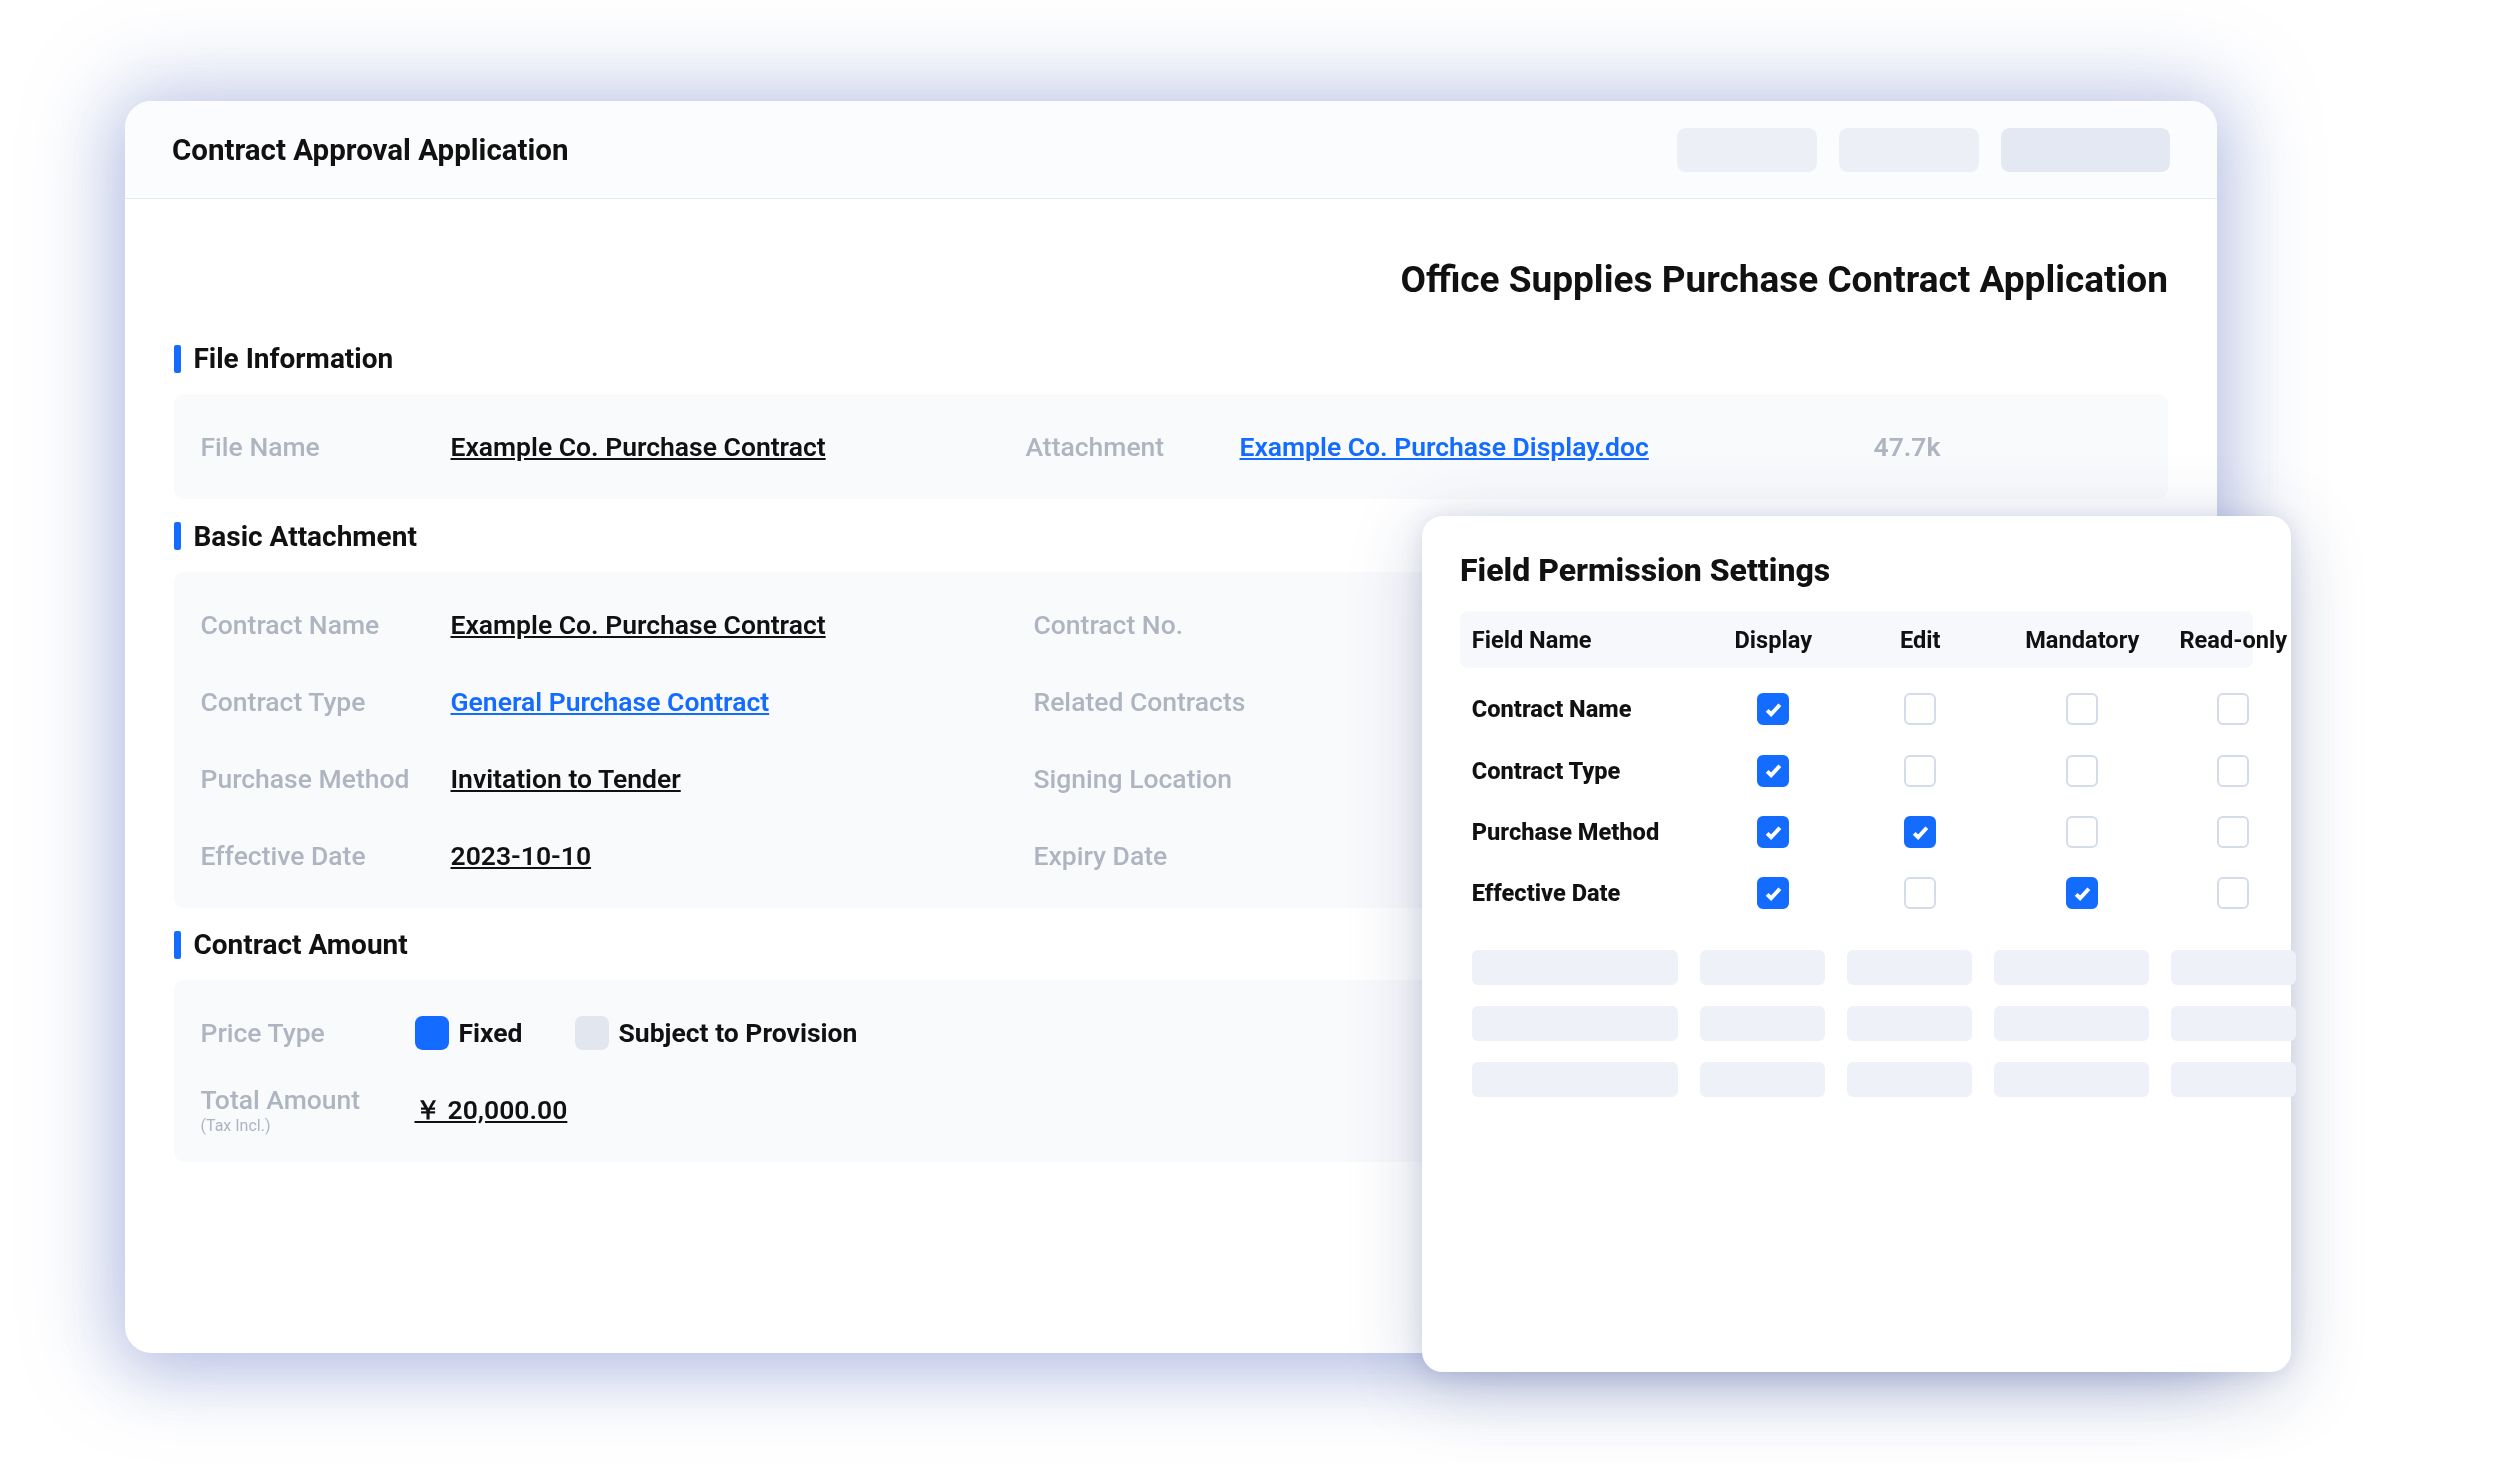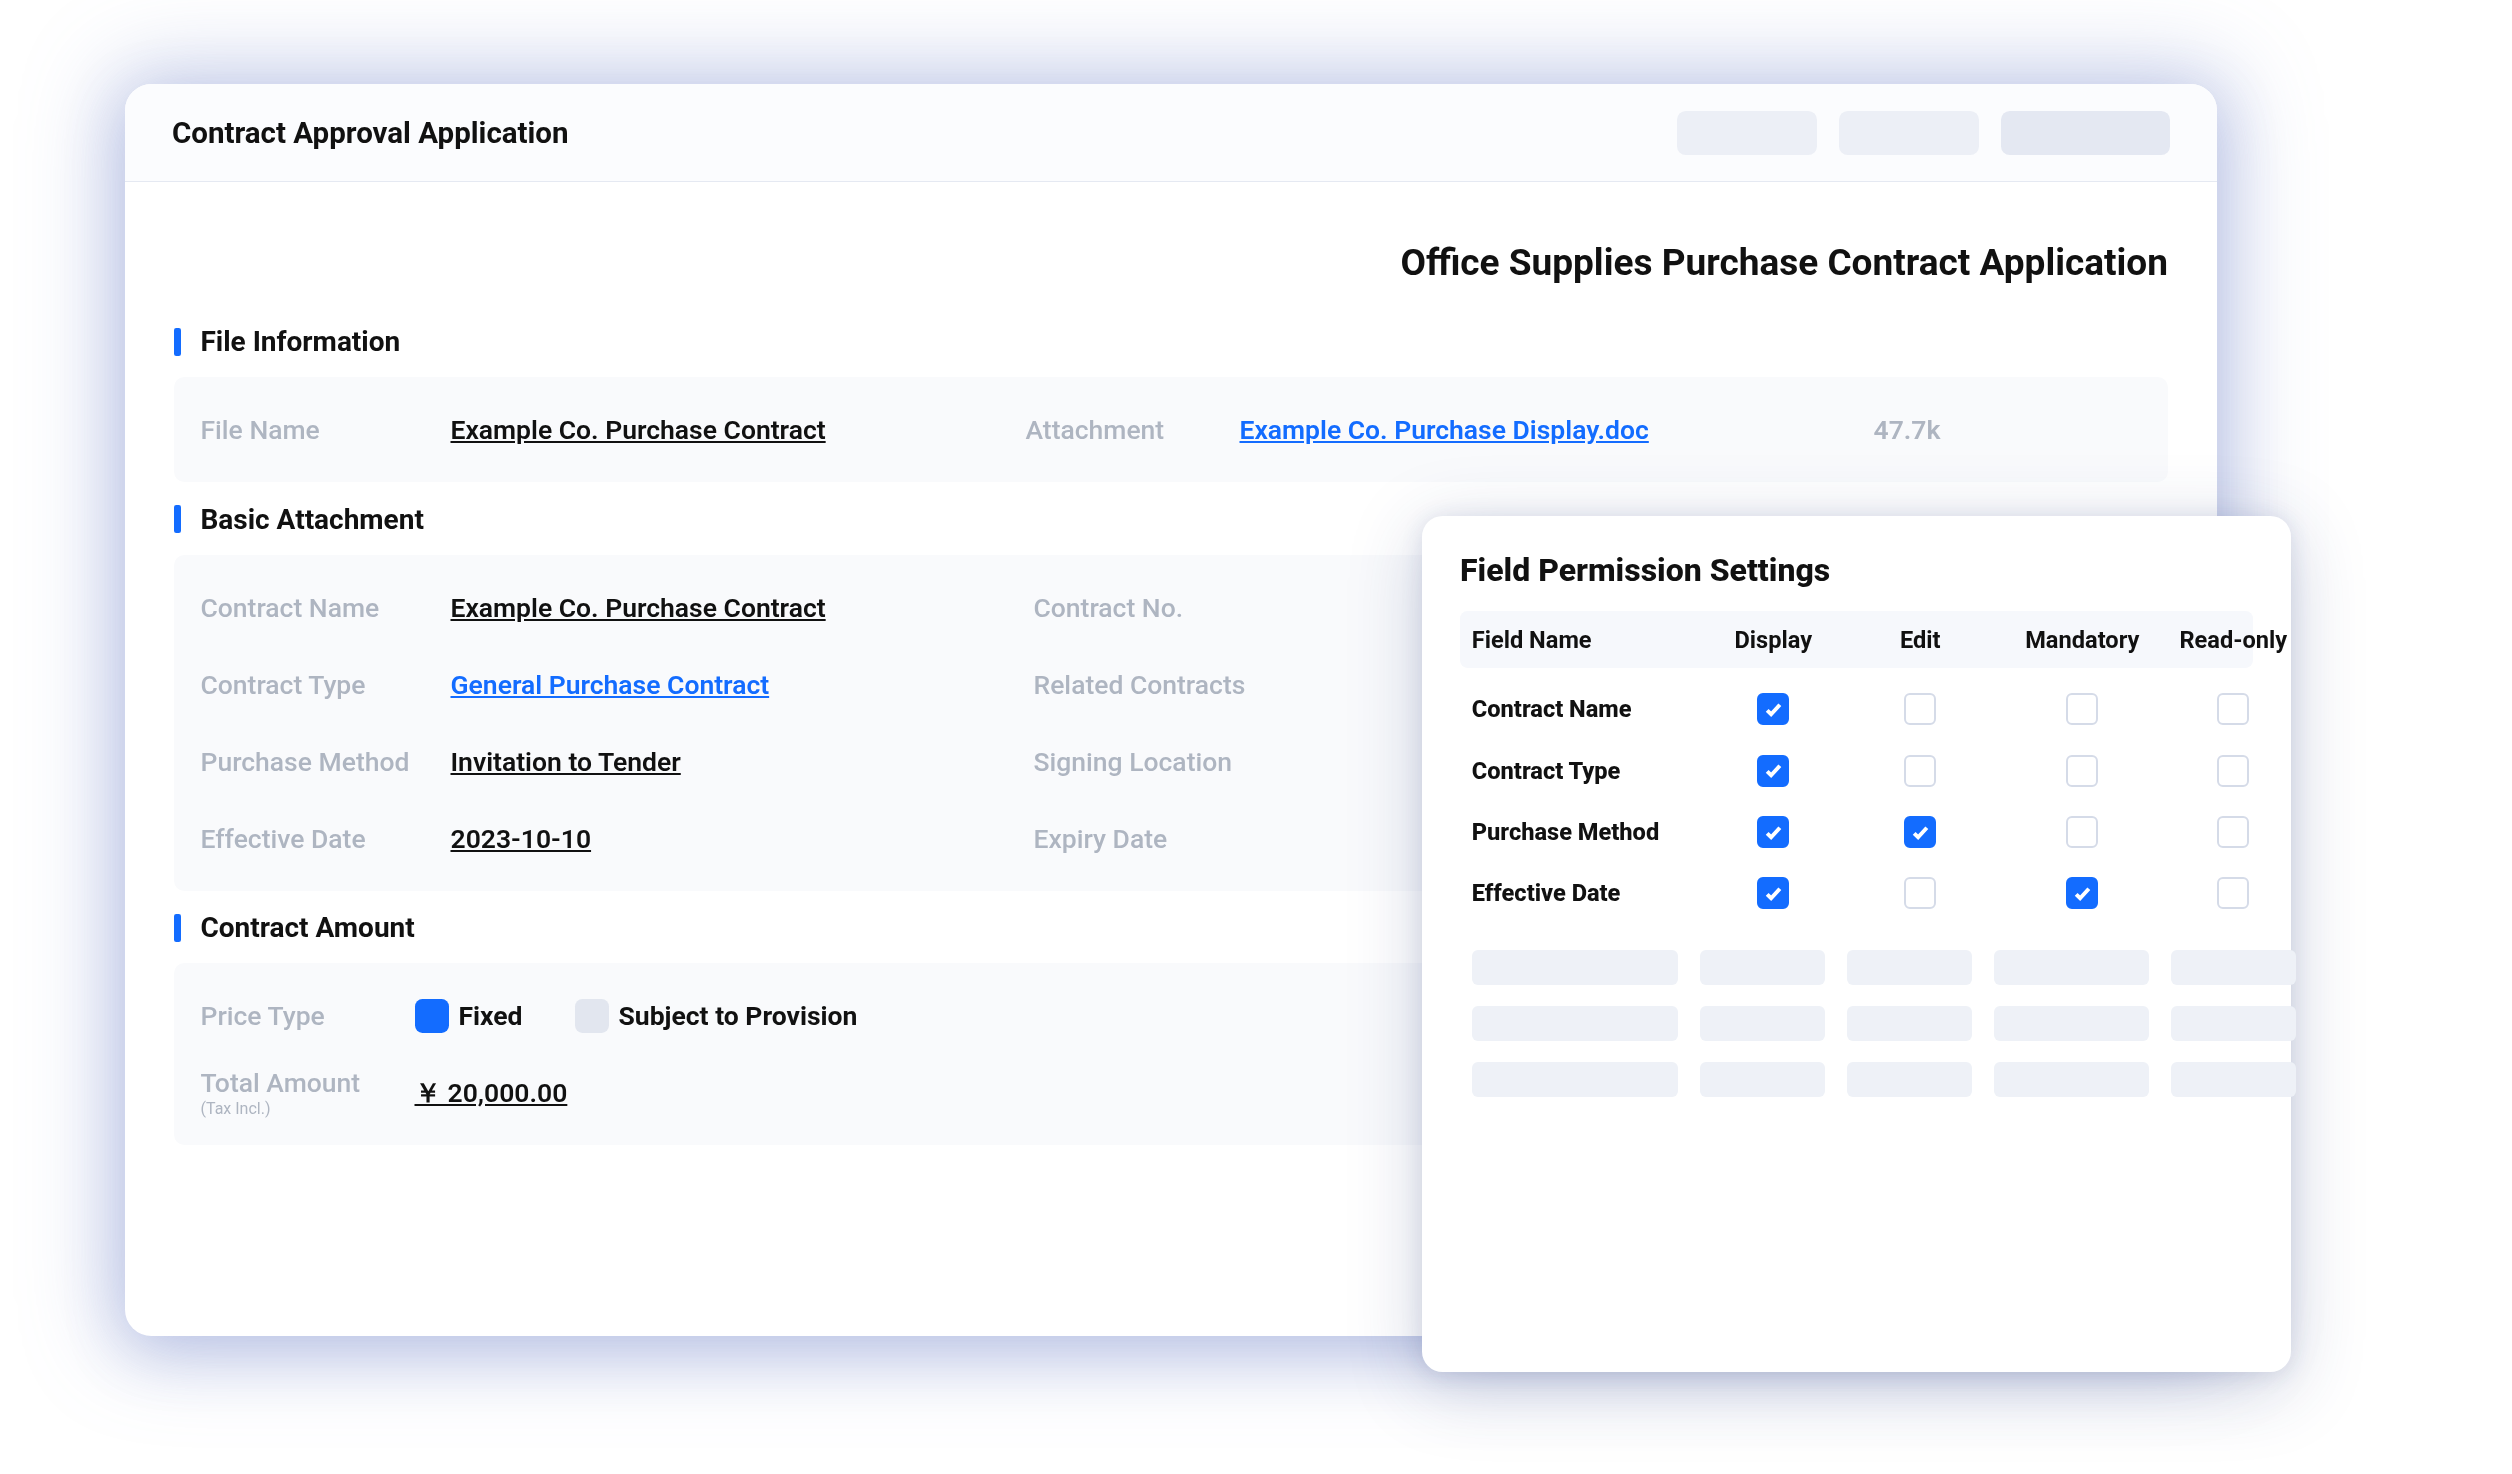--- a/index.html
+++ b/index.html
@@ -13,21 +13,21 @@
 }
 .canvas {
   position: absolute;
   left: 0; top: 0;
   width: 2512px;
   height: 1474px;
 }
 .main-card {
   position: absolute;
   left: 125px;
-  top: 84px;
+  top: 101px;
   width: 2092px;
   height: 1252px;
   background: #fff;
   border-radius: 26.5px;
   box-shadow:
     0 0 88px 14.7px rgba(110,130,200,0.35),
     0 14.7px 59px rgba(90,110,190,0.25);
   overflow: hidden;
 }
 .header-bar {
@@ -63,21 +63,21 @@
   text-align: right;
   font-size: 37px;
   font-weight: 700;
   color: #111;
   margin: 29.5px 0 41px 0;
 }
 .section { margin-bottom: 20.6px; }
 .section-head {
   display: flex;
   align-items: center;
-  gap: 19px;
+  gap: 12px;
   margin-bottom: 19px;
 }
 .section-bar {
   width: 7.4px;
   height: 28px;
   background: #136cff;
   border-radius: 2.2px;
 }
 .section-title {
   font-size: 28px;

